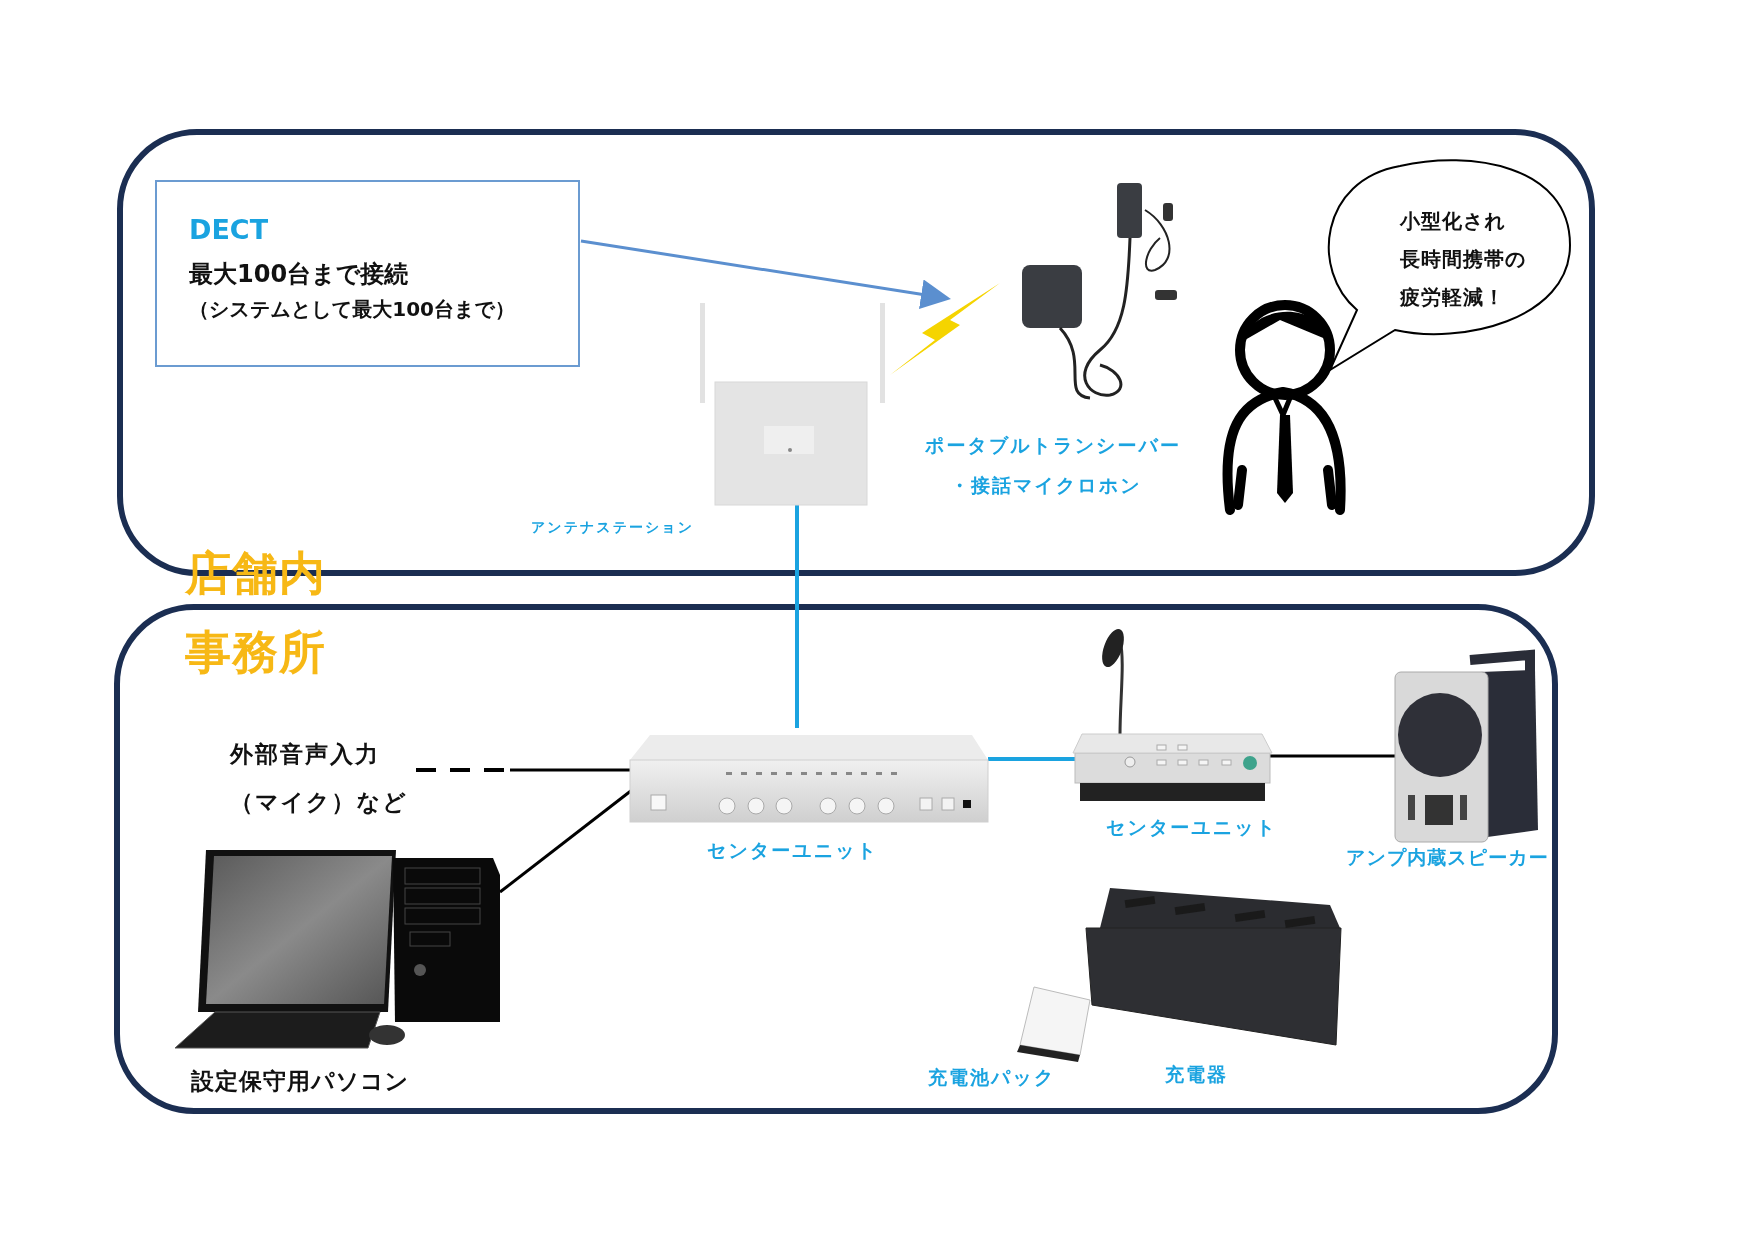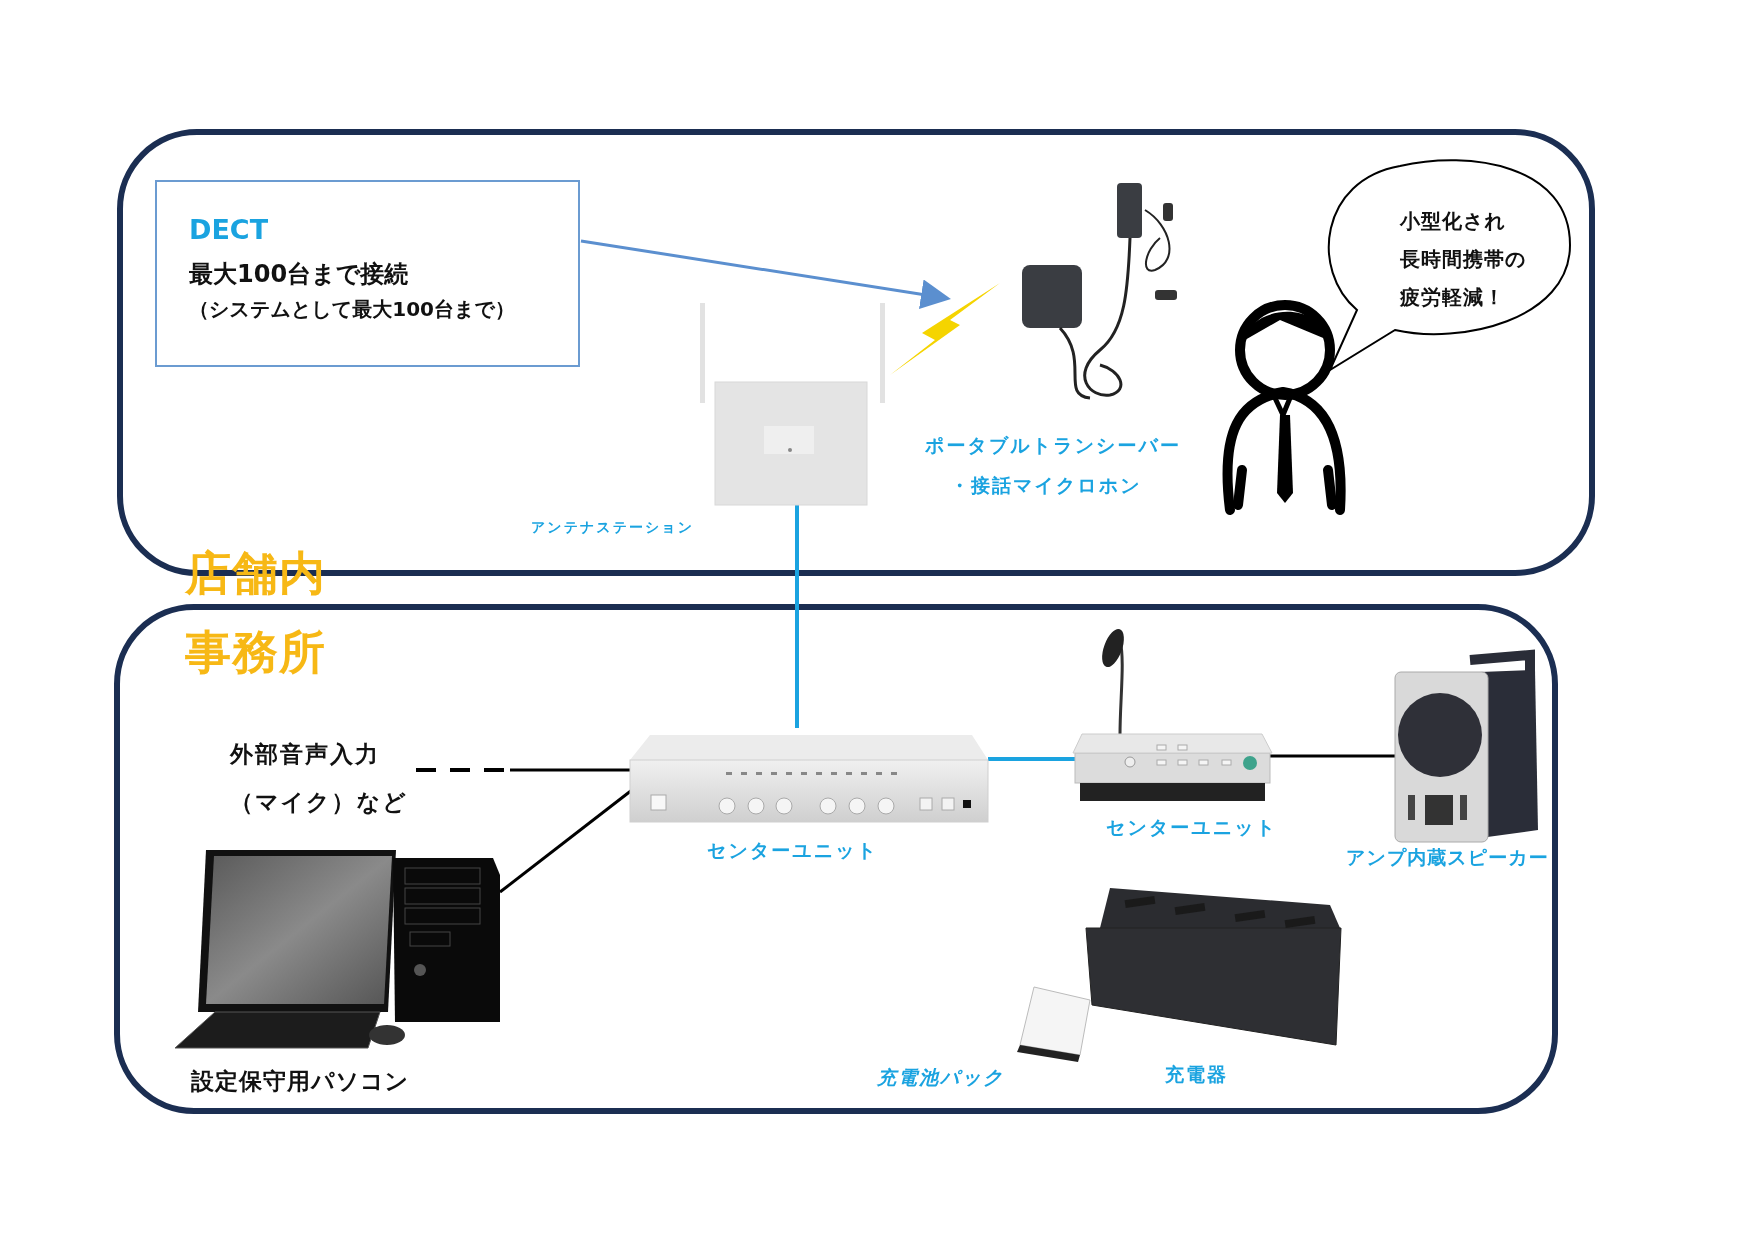--- a/index.html
+++ b/index.html
@@ -192,17 +192,17 @@
   <div>長時間携帯の</div>
   <div>疲労軽減！</div>
 </div>
 
 <div class="lbl-blue" style="left:531px; top:519px; font-size:14px;">アンテナステーション</div>
 <div class="lbl-blue" style="left:925px; top:433px;">ポータブルトランシーバー</div>
 <div class="lbl-blue" style="left:950px; top:473px;">・接話マイクロホン</div>
 <div class="lbl-blue" style="left:707px; top:838px;">センターユニット</div>
 <div class="lbl-blue" style="left:1106px; top:815px;">センターユニット</div>
 <div class="lbl-blue" style="left:1346px; top:845px; letter-spacing:1px;">アンプ内蔵スピーカー</div>
-<div class="lbl-blue" style="left:877px; top:1065px;font-style:italic;">充電池パック</div>
+<div class="lbl-blue" style="left:928px; top:1065px;">充電池パック</div>
 <div class="lbl-blue" style="left:1165px; top:1062px;">充電器</div>
 <div class="lbl-black" style="left:191px; top:1066px; letter-spacing:1px;">設定保守用パソコン</div>
 <div class="lbl-black" style="left:230px; top:739px;">外部音声入力</div>
 <div class="lbl-black" style="left:230px; top:775px;margin-top:12px;">（マイク）など</div>
 
 </body></html>

